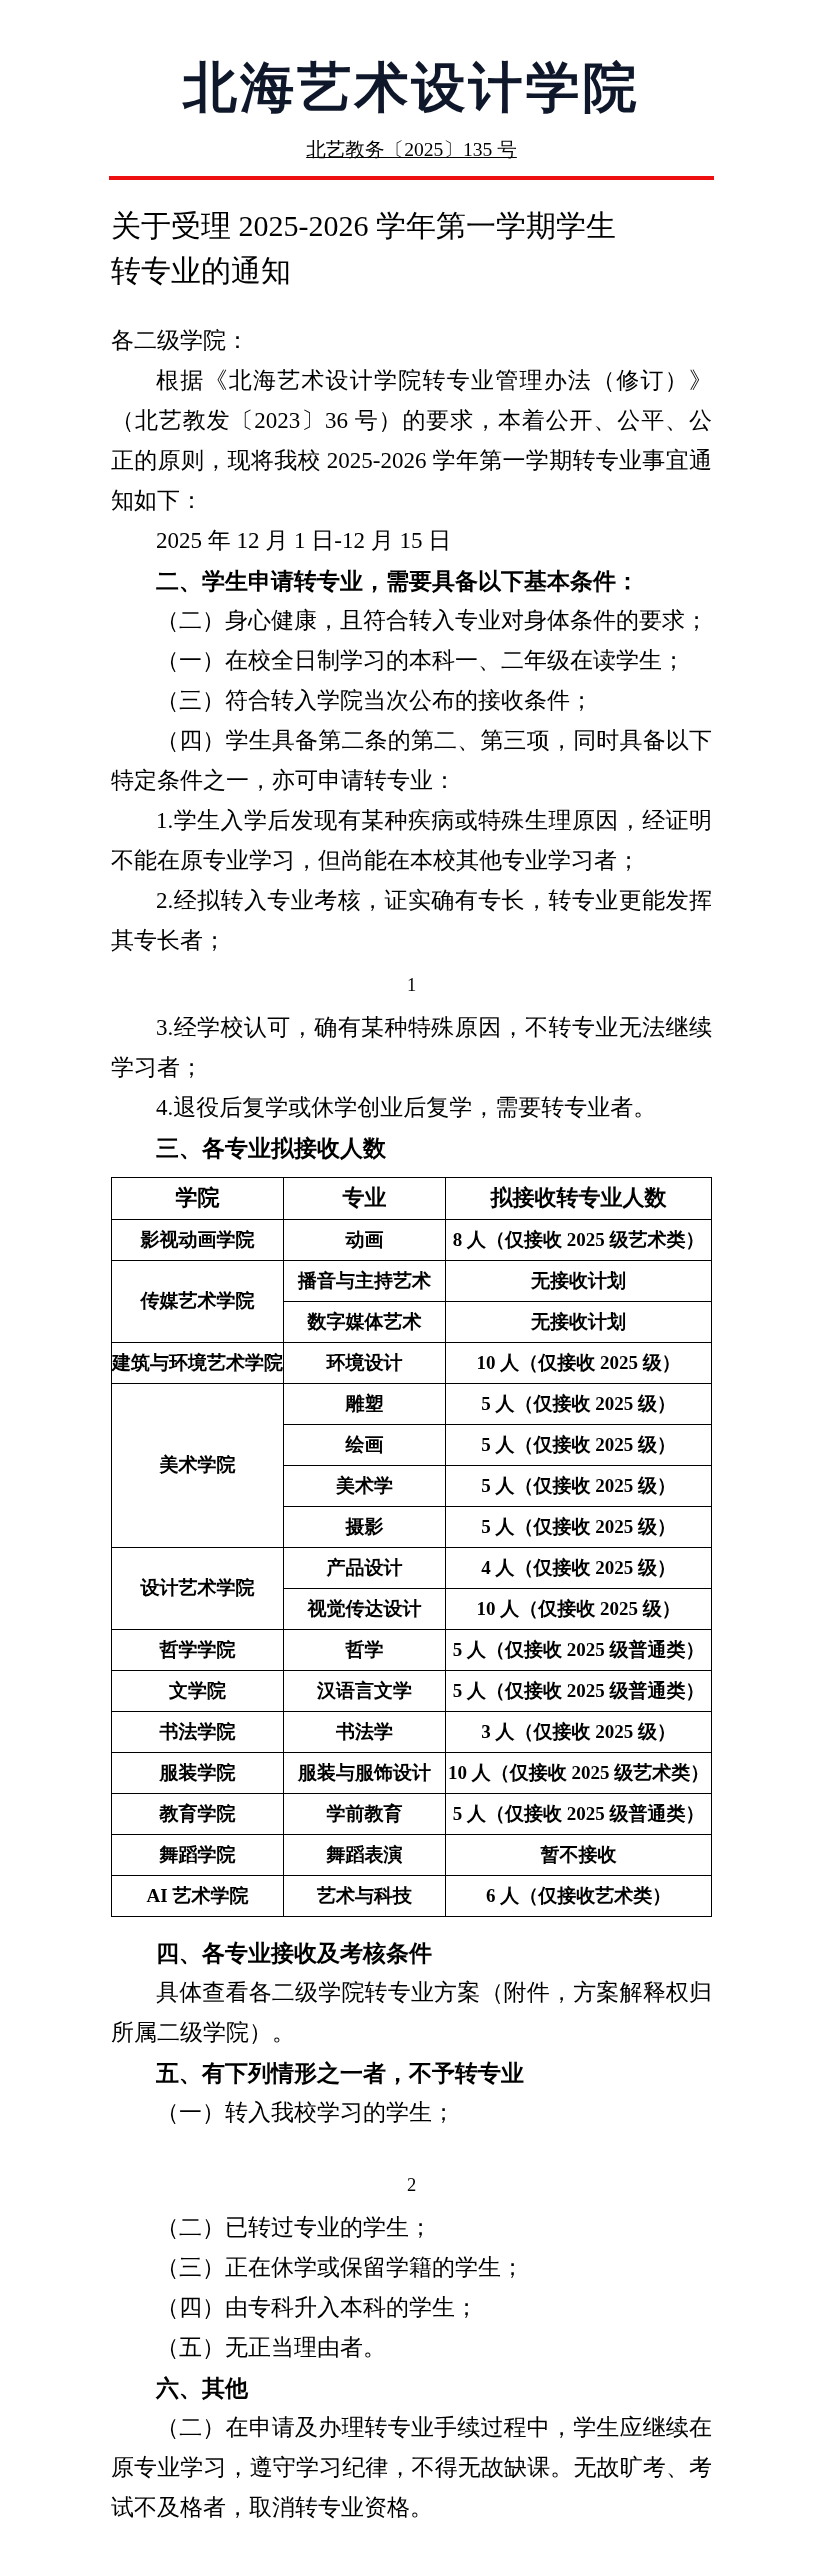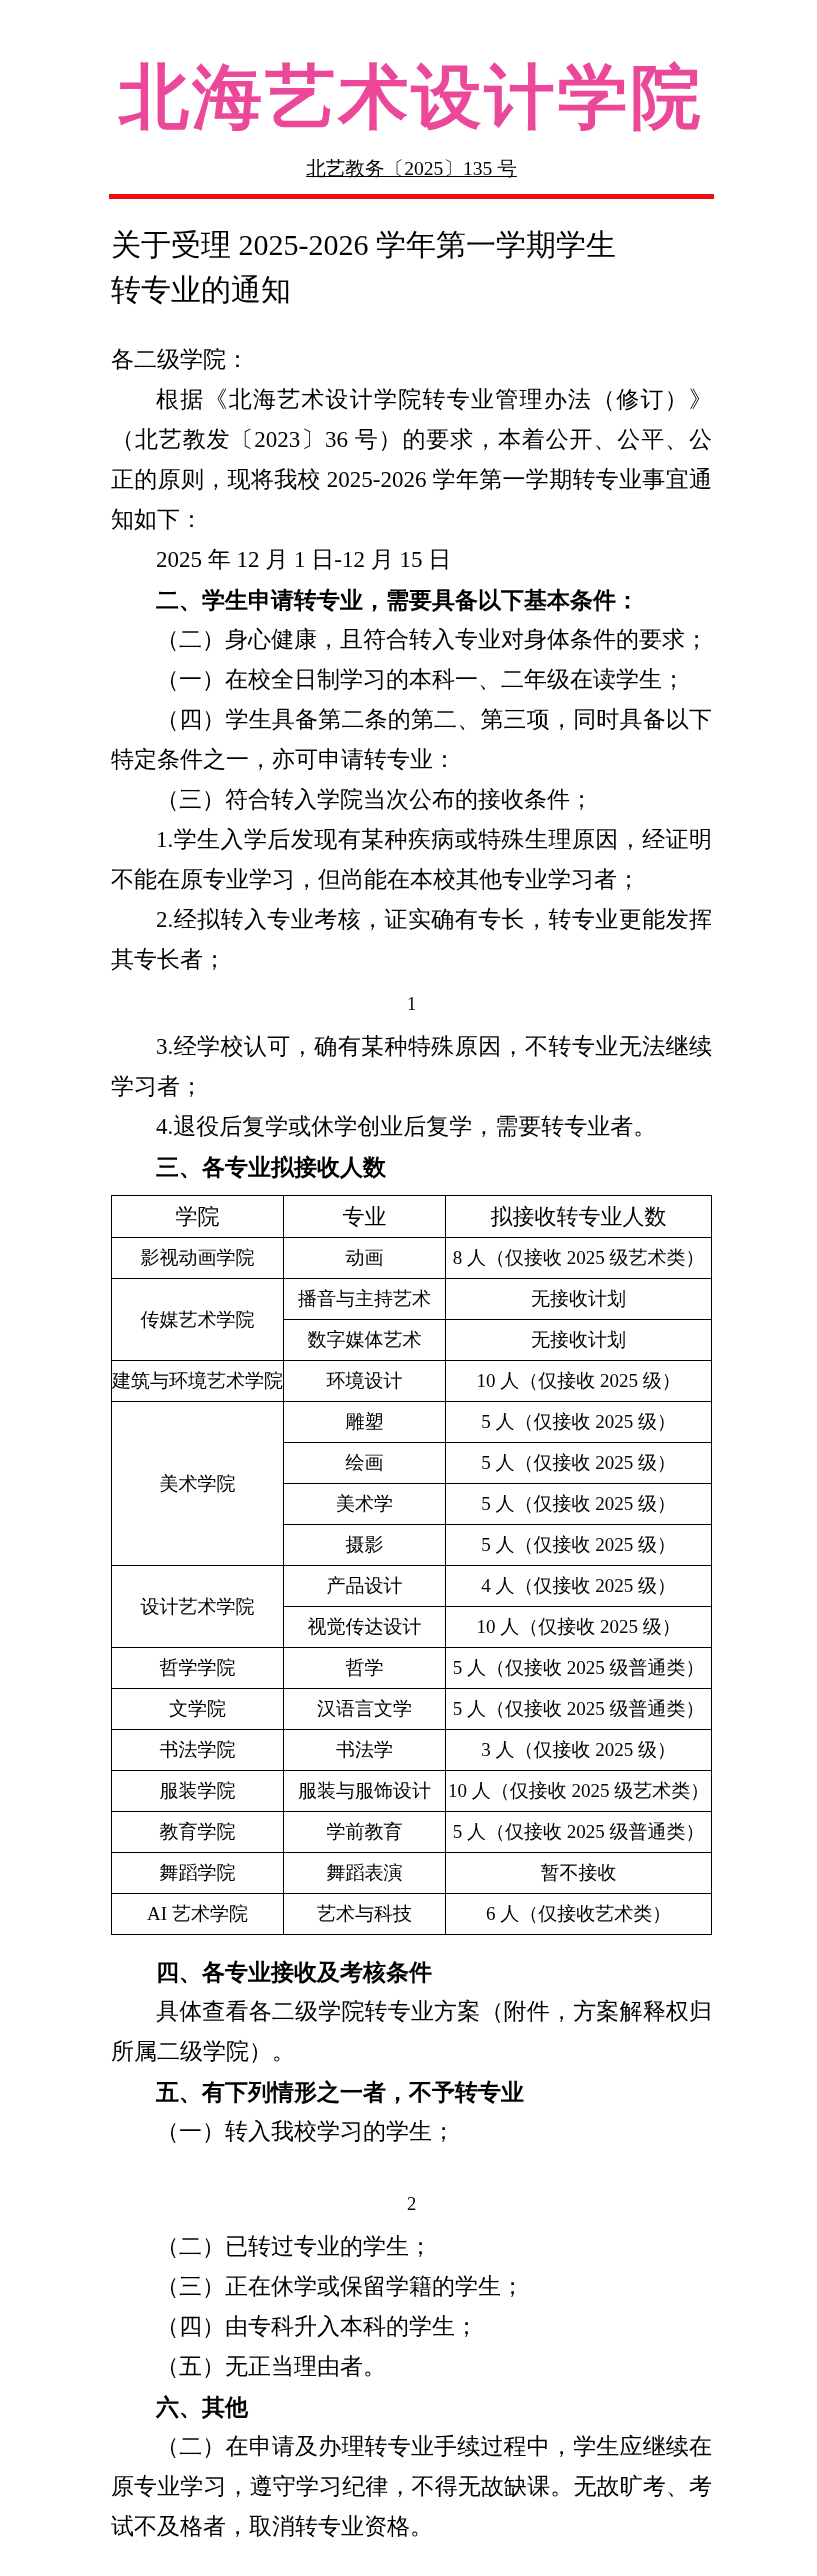--- a/index.html
+++ b/index.html
@@ -10,24 +10,24 @@
     background: #ffffff;
     overflow: hidden;
     box-sizing: border-box;
     padding: 0 106px 0 111px;
     color: #000;
     font-family: "Liberation Serif", "DejaVu Serif", serif;
   }
   .letterhead {
     margin-top: 57px;
     text-align: center;
-    font-size: 70px;
+    font-size: 54px;
     line-height: 1.18;
     font-weight: bold;
-    color: #ec4899;
+    color: #0f172a;
     letter-spacing: 3.1px;
     white-space: nowrap;
   }
   .doc-number {
     margin-top: 17.5px;
     text-align: center;
     font-size: 19.6px;
     line-height: 24px;
     text-decoration: underline;
   }
@@ -69,21 +69,21 @@
     border-collapse: collapse;
     table-layout: fixed;
     margin: 8.2px 0 16.5px 0;
     font-size: 19px;
     text-align: center;
   }
   table.quota col.c1 { width: 172px; }
   table.quota col.c2 { width: 162px; }
   table.quota th, table.quota td {
     border: 1.5px solid #000;
-    font-weight: normal;
+    font-weight: bold;
     padding: 0;
     white-space: nowrap;
     overflow: hidden;
     vertical-align: middle;
   }
   table.quota th { height: 41px; font-size: 22px; }
   table.quota td { height: 29px; }
 </style>
 </head>
 <body>
@@ -101,22 +101,22 @@
 
   <div class="bodytext">
     <p class="flush">各二级学院：</p>
     <p>根据《北海艺术设计学院转专业管理办法（修订）》（北艺教发〔2023〕36 号）的要求，本着公开、公平、公正的原则，现将我校 2025-2026 学年第一学期转专业事宜通知如下：</p>
 
     <p>2025 年 12 月 1 日-12 月 15 日</p>
 
     <p class="h">二、学生申请转专业，需要具备以下基本条件：</p>
     <p>（二）身心健康，且符合转入专业对身体条件的要求；</p>
     <p>（一）在校全日制学习的本科一、二年级在读学生；</p>
+    <p>（三）符合转入学院当次公布的接收条件；</p>
     <p>（四）学生具备第二条的第二、第三项，同时具备以下特定条件之一，亦可申请转专业：</p>
-    <p>（三）符合转入学院当次公布的接收条件；</p>
     <p>1.学生入学后发现有某种疾病或特殊生理原因，经证明不能在原专业学习，但尚能在本校其他专业学习者；</p>
     <p>2.经拟转入专业考核，证实确有专长，转专业更能发挥其专长者；</p>
 
     <div class="pagenum pm1">1</div>
 
     <p>3.经学校认可，确有某种特殊原因，不转专业无法继续学习者；</p>
     <p>4.退役后复学或休学创业后复学，需要转专业者。</p>
 
     <p class="h">三、各专业拟接收人数</p>
 

